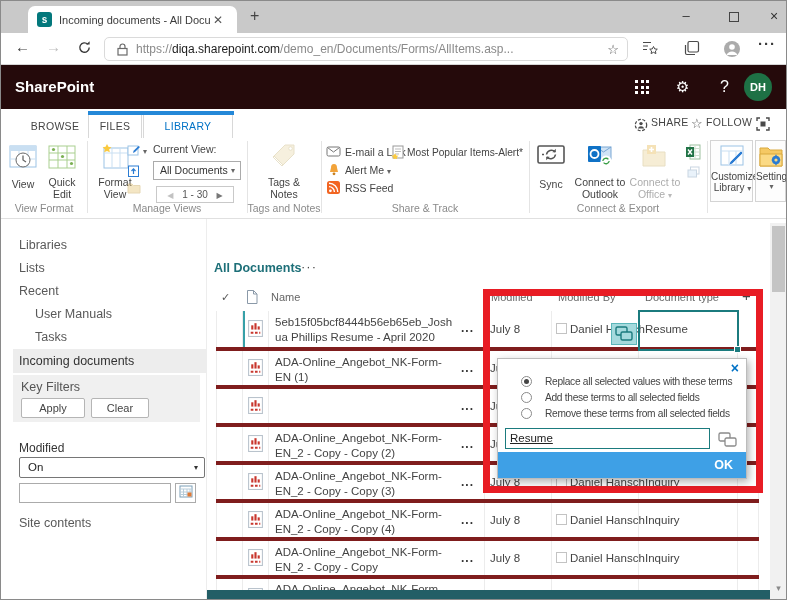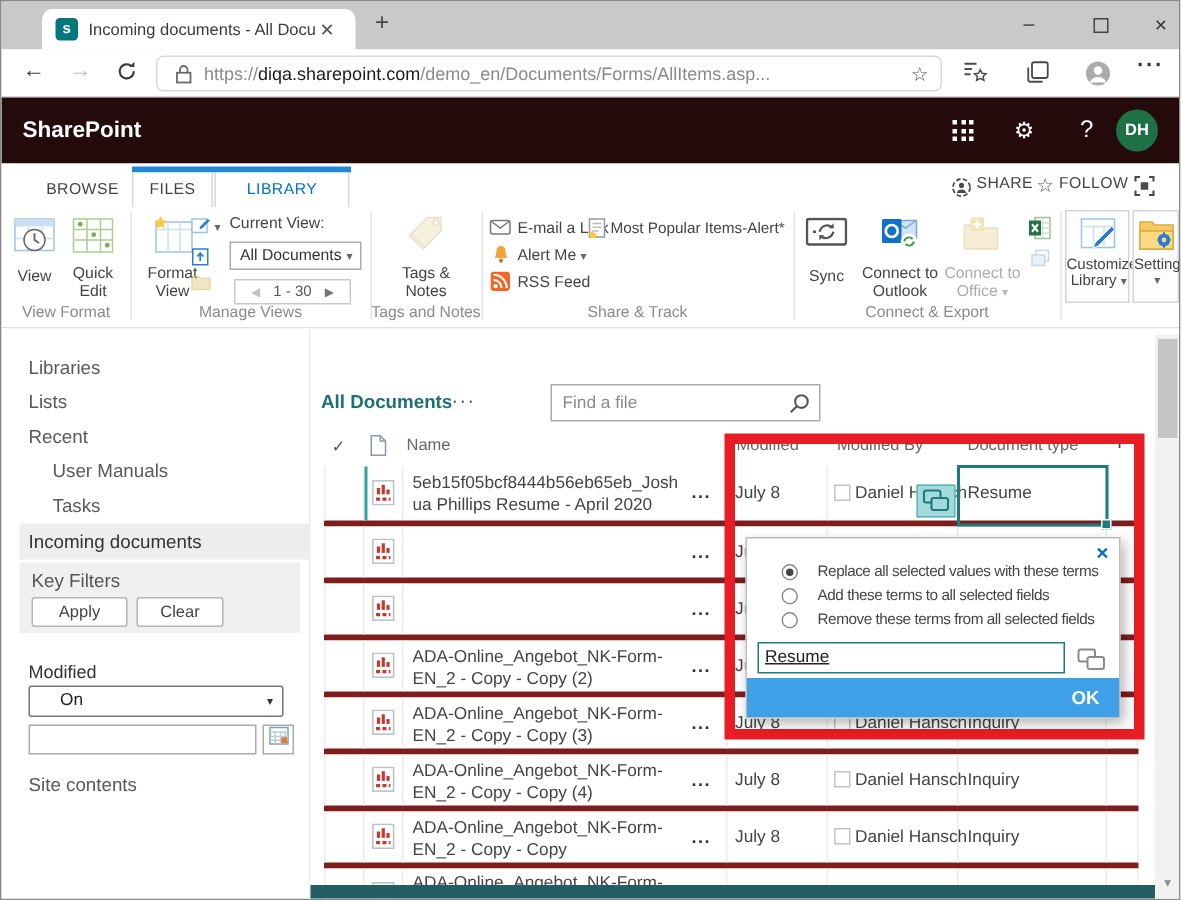--- a/index.html
+++ b/index.html
@@ -52,21 +52,21 @@
   .disab{opacity:.45}
   
   .content{position:absolute;left:0;top:218px;width:100%;height:382px;background:#fff}
   .side-sep{position:absolute;left:205px;top:0;width:1px;height:382px;background:#ededed}
   .nav{position:absolute;font-size:12.5px;color:#595959;white-space:nowrap}
   .nav-sel{position:absolute;left:12px;top:130px;width:193px;height:24px;background:#ededed;color:#333;font-size:12.5px;line-height:24px;padding-left:6px}
   .kf{position:absolute;left:12px;top:156px;width:187px;height:47px;background:#f0f0f0}
   .kf-title{position:absolute;left:8px;top:5px;font-size:12.5px;color:#555}
   .kf-btn{position:absolute;top:23px;height:20px;background:#fff;border:1px solid #b5b5b5;border-radius:2px;font-size:11px;color:#444;text-align:center;line-height:18px}
   .fld-label{position:absolute;left:18px;top:222px;font-size:12px;color:#333}
-  .selbox{position:absolute;left:18px;top:238px;width:170px;height:21px;border:1px solid #767676;border-radius:2px;background:#fff;font-size:11.5px;color:#222;line-height:19px;padding-left:20px}
+  .selbox{position:absolute;left:18px;top:238px;width:186px;height:21px;border:1px solid #767676;border-radius:2px;background:#fff;font-size:11.5px;color:#222;line-height:19px;padding-left:8px}
   .selbox .caret{position:absolute;right:6px;top:0;line-height:19px;color:#333}
   .datebox{position:absolute;left:18px;top:264px;width:152px;height:20px;border:1px solid #ababab;background:#fff}
   .calbtn{position:absolute;left:174px;top:264px;width:21px;height:20px;border:1px solid #ababab;background:#fff;text-align:center}
   
   .banner{position:absolute;left:213px;top:10px;font-size:19px;color:#8c8c8c}
   .viewname{position:absolute;left:213px;top:42px;font-size:12.5px;font-weight:bold;color:var(--view-teal,#1d6f78)}
   .view-dots{position:absolute;left:300px;top:40px;font-size:13px;color:#444;letter-spacing:1px}
   .findbox{position:absolute;left:366px;top:37px;width:180px;height:25px;border:1px solid #ababab;background:#fff}
   .findbox input{position:absolute;left:7px;top:2px;width:145px;height:19px;border:none;outline:none;font-size:11.5px;color:#333;font-family:inherit}
   .findbox input::placeholder{color:#8a8a8a}
@@ -382,27 +382,20 @@
             <rect x="1" y="1" width="12" height="11" fill="#fff" stroke="#7da0b8"></rect>
             <path d="M1 4h12M4.5 4v8M8 4v8M11 4v8M1 7h12M1 9.5h12" stroke="#b9cdda"></path>
             <rect x="8.5" y="7.5" width="4" height="4" fill="#e07a37"></rect>
           </svg>
       </div>
       <div class="nav" style="left:18px;top:297px">Site contents</div>
     </div>
 
     <div class="viewname">All Documents</div>
     <div class="view-dots">···</div>
-    <div class="findbox">
-      <input placeholder="Find a file" style="">
-      <svg class="find-mag" width="14" height="14" viewBox="0 0 14 14">
-          <circle cx="8.3" cy="5.7" r="4.2" fill="none" stroke="#555" stroke-width="1.4"></circle>
-          <path d="M5.2 8.8L1.2 12.8" stroke="#555" stroke-width="1.4"></path>
-        </svg>
-    </div>
 
     <div class="th" style="left:220px;color:#555">✓</div>
     <svg class="abs" style="left:245px;top:71px" width="12" height="14" viewBox="0 0 12 14">
         <path d="M1.5.5h6L11 4v9.5H1.5z" fill="#fff" stroke="#8a99a8"></path>
         <path d="M7.5.5V4H11" fill="none" stroke="#8a99a8"></path>
       </svg>
     <div class="th" style="left:270px">Name</div>
     <div class="th" style="left:490px">Modified</div>
     <div class="th" style="left:557px">Modified By</div>
     <div class="th" style="left:644px">Document type</div>
@@ -442,20 +435,21 @@
       <div class="cell c-icon">
           <svg class="ficon" width="17" height="17" viewBox="0 0 16 16">
             <rect x="1.5" y=".5" width="13" height="15" fill="#fff" stroke="#b9c3cc"></rect>
             <rect x="4" y="5" width="2" height="4" fill="#c8362d"></rect>
             <rect x="7" y="3" width="2" height="6" fill="#c8362d"></rect>
             <rect x="10" y="6" width="2" height="3" fill="#c8362d"></rect>
             <line x1="3.5" y1="12" x2="12.5" y2="12" stroke="#c8362d" stroke-width="2" stroke-dasharray="2.5 1.5"></line>
           </svg>
         </div>
       <div class="cell c-name">
+          <div class="fname">ADA-Online_Angebot_NK-Form-EN (1)</div>
           <div class="rdots">...</div>
         </div>
       <div class="cell c-mod">
           <div class="cval">July 8</div>
         </div>
       <div class="cell c-by"></div>
       <div class="cell c-type"></div>
       <div class="cell c-add"></div>
     </div>
 

